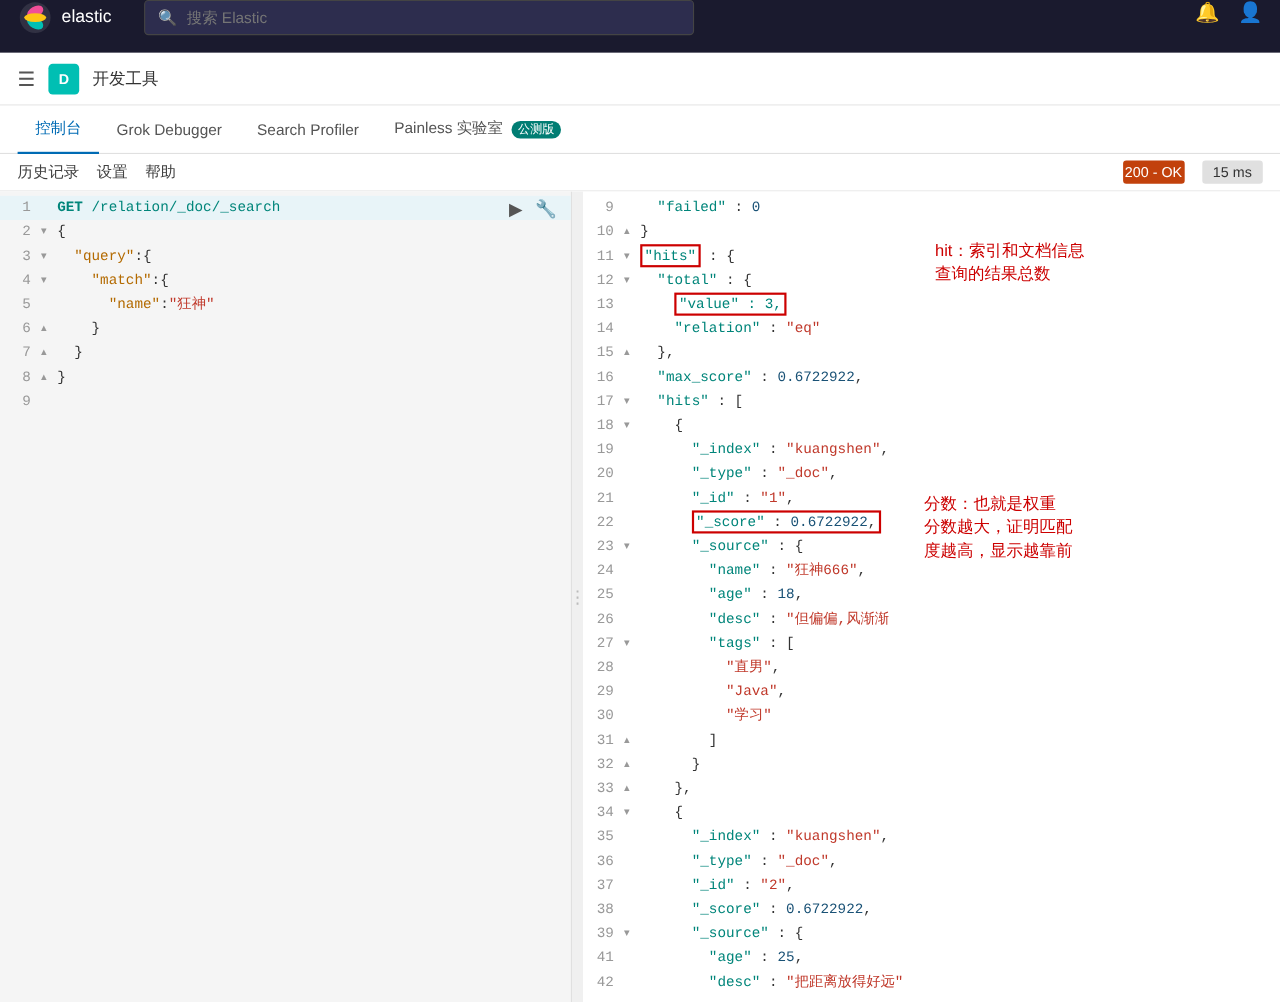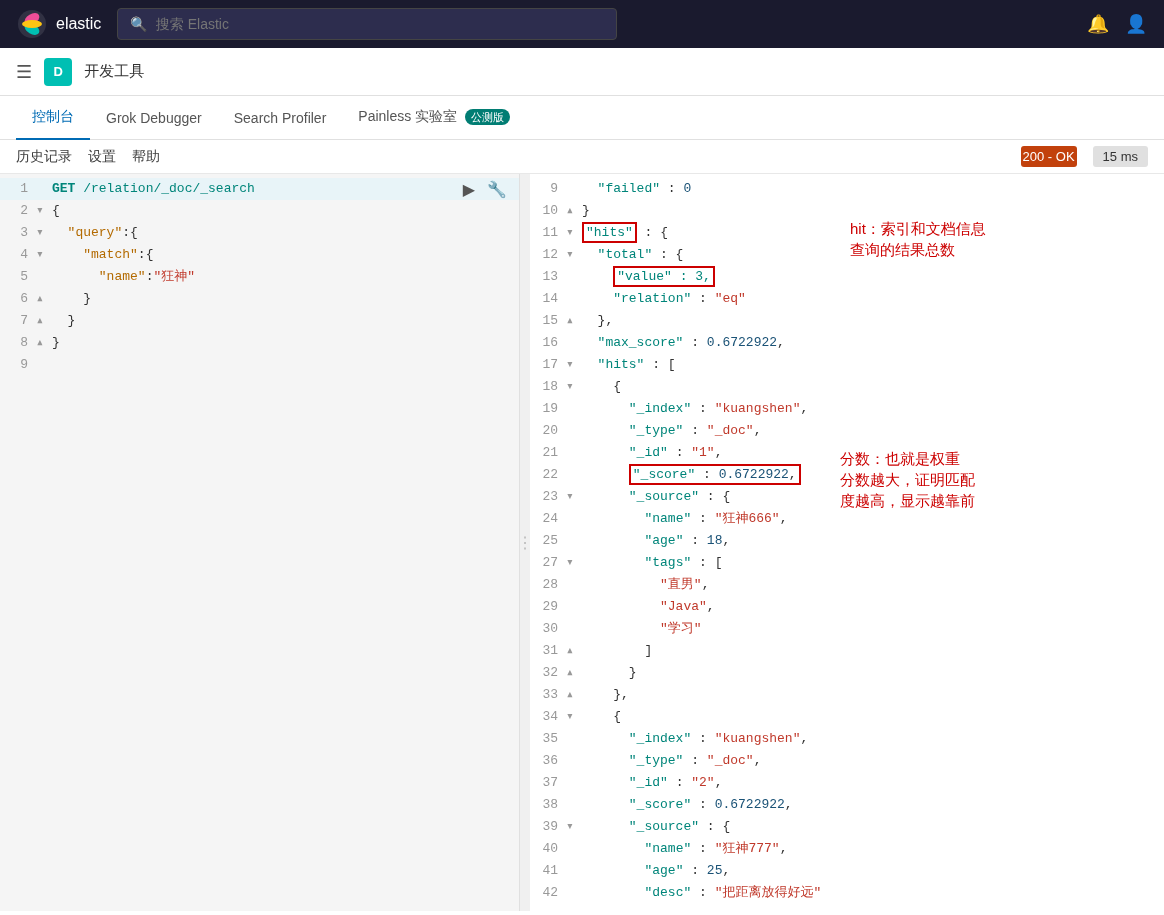--- a/index.html
+++ b/index.html
@@ -2,24 +2,24 @@
 <html><head>
   <meta charset="utf-8">
   <style>
     * { box-sizing: border-box; margin: 0; padding: 0; }
     body { font-family: -apple-system, BlinkMacSystemFont, 'Segoe UI', sans-serif; background: #fff; color: #333; font-size: 14px; }
 
     
     .top-nav {
       background: #1a1a2e;
       display: flex;
-      align-items: center;
+      align-items: flex-start;
       height: 48px;
       padding: 0 16px;
-      gap: 16px;
+      gap: 30px;
     }
     .logo-area {
       display: flex;
       align-items: center;
       gap: 8px;
     }
     .logo-icon {
       width: 32px;
       height: 32px;
     }
@@ -518,20 +518,25 @@
         <span class="resp-line-arrow"></span>
         <span class="resp-line-content">        <span class="rk">"name"</span><span class="rb"> : </span><span class="rs">"狂神666"</span><span class="rb">,</span></span>
       </div>
 
       <div class="resp-line">
         <span class="resp-line-num">25</span>
         <span class="resp-line-arrow"></span>
         <span class="resp-line-content">        <span class="rk">"age"</span><span class="rb"> : </span><span class="rn">18</span><span class="rb">,</span></span>
       </div>
 
+      <div class="resp-line">
+        <span class="resp-line-num">26</span>
+        <span class="resp-line-arrow"></span>
+        <span class="resp-line-content">        <span class="rk">"desc"</span><span class="rb"> : </span><span class="rs">"但偏偏,风渐渐</span></span>
+      </div>
 
       <div class="resp-line">
         <span class="resp-line-num">27</span>
         <span class="resp-line-arrow">▾</span>
         <span class="resp-line-content">        <span class="rk">"tags"</span><span class="rb"> : [</span></span>
       </div>
 
       <div class="resp-line">
         <span class="resp-line-num">28</span>
         <span class="resp-line-arrow"></span>
@@ -597,25 +602,20 @@
         <span class="resp-line-arrow"></span>
         <span class="resp-line-content">      <span class="rk">"_score"</span><span class="rb"> : </span><span class="rn">0.6722922</span><span class="rb">,</span></span>
       </div>
 
       <div class="resp-line">
         <span class="resp-line-num">39</span>
         <span class="resp-line-arrow">▾</span>
         <span class="resp-line-content">      <span class="rk">"_source"</span><span class="rb"> : {</span></span>
       </div>
 
-      <div class="resp-line">
-        <span class="resp-line-num">40</span>
-        <span class="resp-line-arrow"></span>
-        <span class="resp-line-content">        <span class="rk">"name"</span><span class="rb"> : </span><span class="rs">"狂神777"</span><span class="rb">,</span></span>
-      </div>
 
       <div class="resp-line">
         <span class="resp-line-num">41</span>
         <span class="resp-line-arrow"></span>
         <span class="resp-line-content">        <span class="rk">"age"</span><span class="rb"> : </span><span class="rn">25</span><span class="rb">,</span></span>
       </div>
 
       <div class="resp-line">
         <span class="resp-line-num">42</span>
         <span class="resp-line-arrow"></span>

